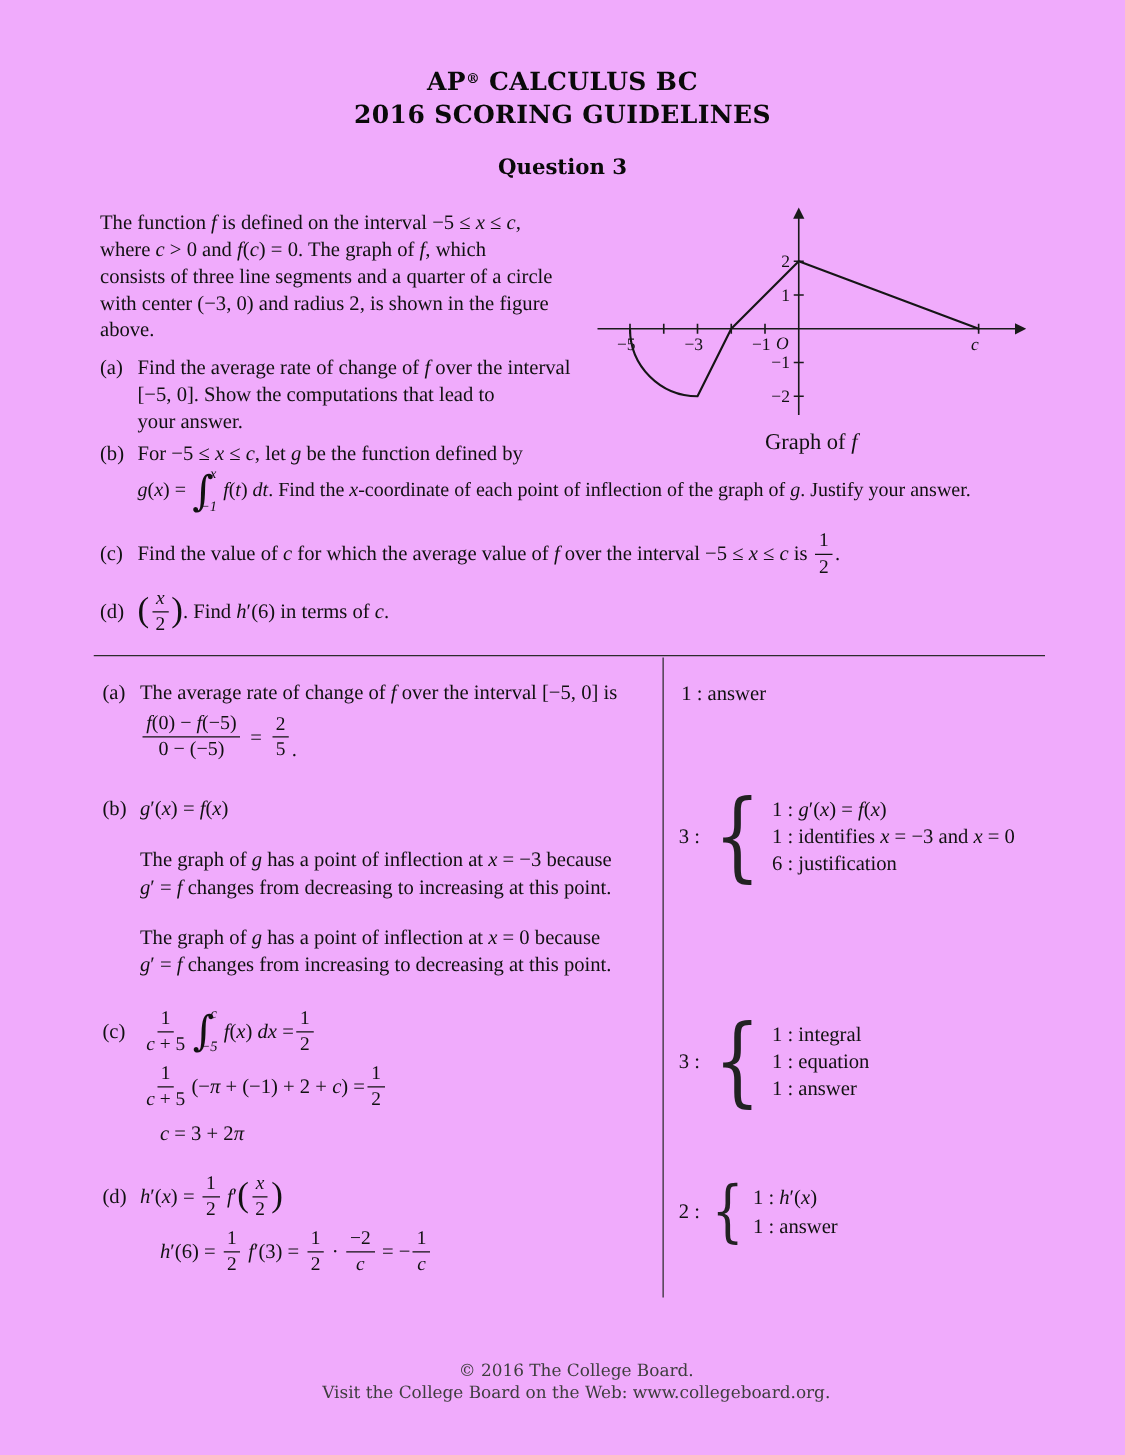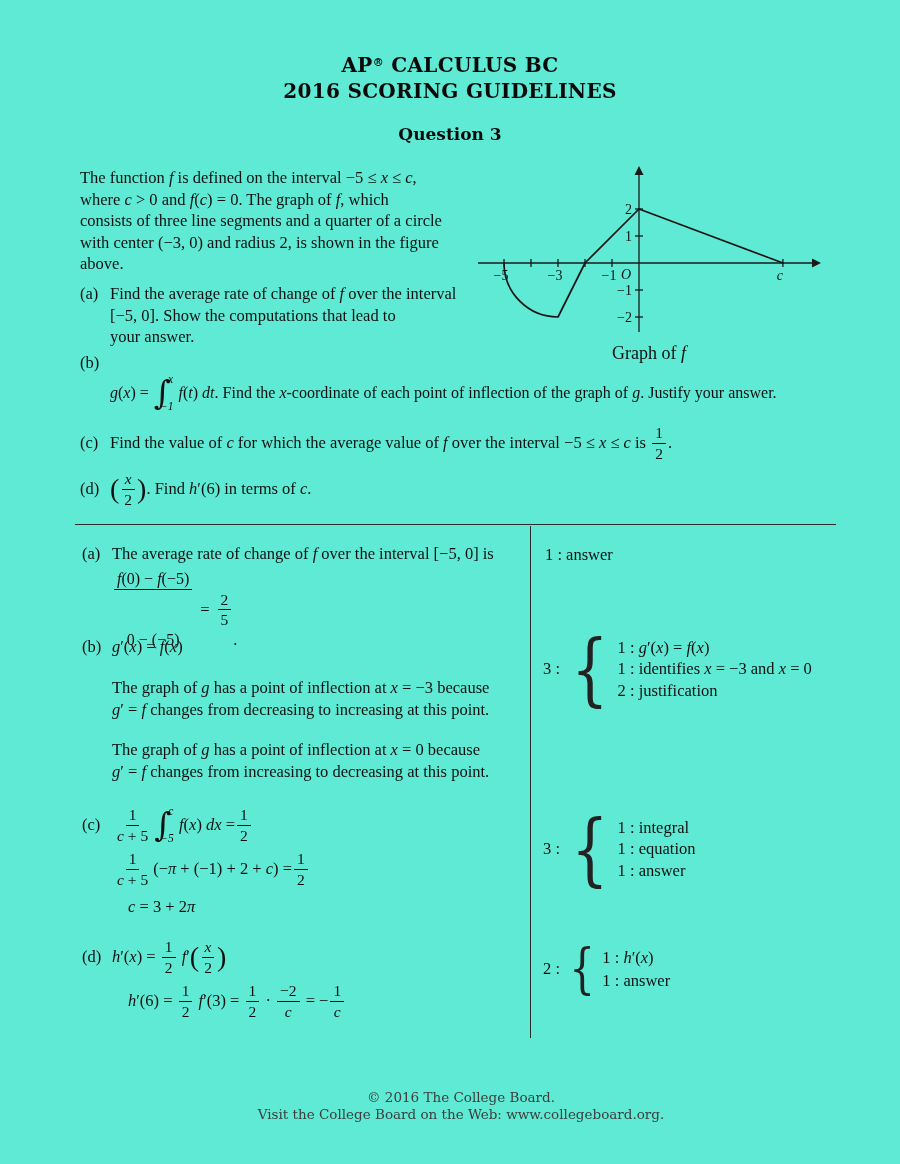--- a/index.html
+++ b/index.html
@@ -1,18 +1,18 @@
 <!DOCTYPE html>
 <html><head>
 <meta charset="utf-8">
 <style>
   * { margin:0; padding:0; box-sizing:border-box; }
   html,body { background:#e8e8e8; }
   #page {
-    position:relative; width:900px; height:1164px; background:#5eead4;
+    position:relative; width:900px; height:1164px; background:#f0abfc;
     font-family:"Liberation Serif", serif; color:#111; margin:0 auto;
     overflow:hidden;
   }
   .abs { position:absolute; }
   i { font-style:italic; }
 
   
   .hdr { width:100%; text-align:center; font-family:"DejaVu Serif", serif;
          font-weight:bold; font-size:20px; line-height:26px; letter-spacing:0.3px; color:#0a0a0a; }
   .reg { font-size:11px; vertical-align:6px; }
@@ -113,20 +113,21 @@
     <span class="lbl">(a)</span>
     <span>
       <span>Find the average rate of change of <i>f</i> over the interval</span><br>
       <span>[−5, 0]. Show the computations that lead to</span><br>
       <span>your answer.</span>
     </span>
   </div>
 
   <div class="abs txt item" style="top:352px; left:80px; width:450px;">
     <span class="lbl">(b)</span>
+    <span>For −5 ≤ <i>x</i> ≤ <i>c</i>, let <i>g</i> be the function defined by</span>
   </div>
   <div class="abs mrow" style="top:374px; left:110px; font-size:16px;">
     <span><i>g</i>(<i>x</i>) = </span><span class="intg"><span class="isign">∫</span><span class="ilims"><span class="ihi">x</span><span class="ilo">−1</span></span></span><span> <i>f</i>(<i>t</i>) <i>dt</i>. Find the <i>x</i>-coordinate of each point of inflection of the graph of <i>g</i>. Justify your answer.</span>
   </div>
 
   <div class="abs mrow" style="top:424px; left:80px;">
     <span class="lbl" style="width:30px; display:inline-block;">(c)</span>
     <span>Find the value of <i>c</i> for which the average value of <i>f</i> over the interval −5 ≤ <i>x</i> ≤ <i>c</i> is </span><span class="frac"><span class="num">1</span><span class="den">2</span></span><span>.</span>
   </div>
 
@@ -136,21 +137,21 @@
   </div>
 
   <div class="abs hrule" style="top:524px; left:75px; width:761px;"></div>
   <div class="abs vrule" style="top:526px; left:530px; height:512px;"></div>
 
   <div class="abs txt item" style="top:543px; left:82px; width:440px;">
     <span class="lbl">(a)</span>
     <span>The average rate of change of <i>f</i> over the interval [−5, 0] is</span>
   </div>
   <div class="abs mrow" style="top:570px; left:112px;">
-    <span class="frac" style="font-size:16px;gap:40px;"><span class="num"><i>f</i>(0) − <i>f</i>(−5)</span><span class="den">0 − (−5)</span></span>
+    <span class="frac" style="font-size:16px;"><span class="num"><i>f</i>(0) − <i>f</i>(−5)</span><span class="den">0 − (−5)</span></span>
     <span style="margin:0 6px;">=</span>
     <span class="frac"><span class="num">2</span><span class="den">5</span></span>
     <span style="align-self:flex-end">.</span>
   </div>
 
   <div class="abs txt" style="top:544px; left:545px;">1 : answer</div>
 
   <div class="abs txt item" style="top:636px; left:82px; width:440px;">
     <span class="lbl">(b)</span>
     <span><i>g</i>′(<i>x</i>) = <i>f</i>(<i>x</i>)</span>
@@ -163,21 +164,21 @@
     <span>The graph of <i>g</i> has a point of inflection at <i>x</i> = 0 because</span><br>
     <span><i>g</i>′ = <i>f</i> changes from increasing to decreasing at this point.</span>
   </div>
 
   <div class="abs score" style="top:634px; left:543px; height:70px;">
     <span class="pts">3 :</span>
     <span class="brace b3">{</span>
     <span class="slines g3">
       <span>1 : <i>g</i>′(<i>x</i>) = <i>f</i>(<i>x</i>)</span>
       <span>1 : identifies <i>x</i> = −3 and <i>x</i> = 0</span>
-      <span>2 : justification</span>
+      <span>6 : justification</span>
     </span>
   </div>
 
   <div class="abs mrow" style="top:806px; left:82px;">
     <span class="lbl" style="width:30px; display:inline-block;">(c)</span>
     <span class="frac"><span class="num">1</span><span class="den"><i>c</i> + 5</span></span>
     <span class="intg"><span class="isign">∫</span><span class="ilims"><span class="ihi">c</span><span class="ilo">−5</span></span></span>
     <span> <i>f</i>(<i>x</i>) <i>dx</i> </span>
     <span>=</span>
     <span class="frac"><span class="num">1</span><span class="den">2</span></span>

